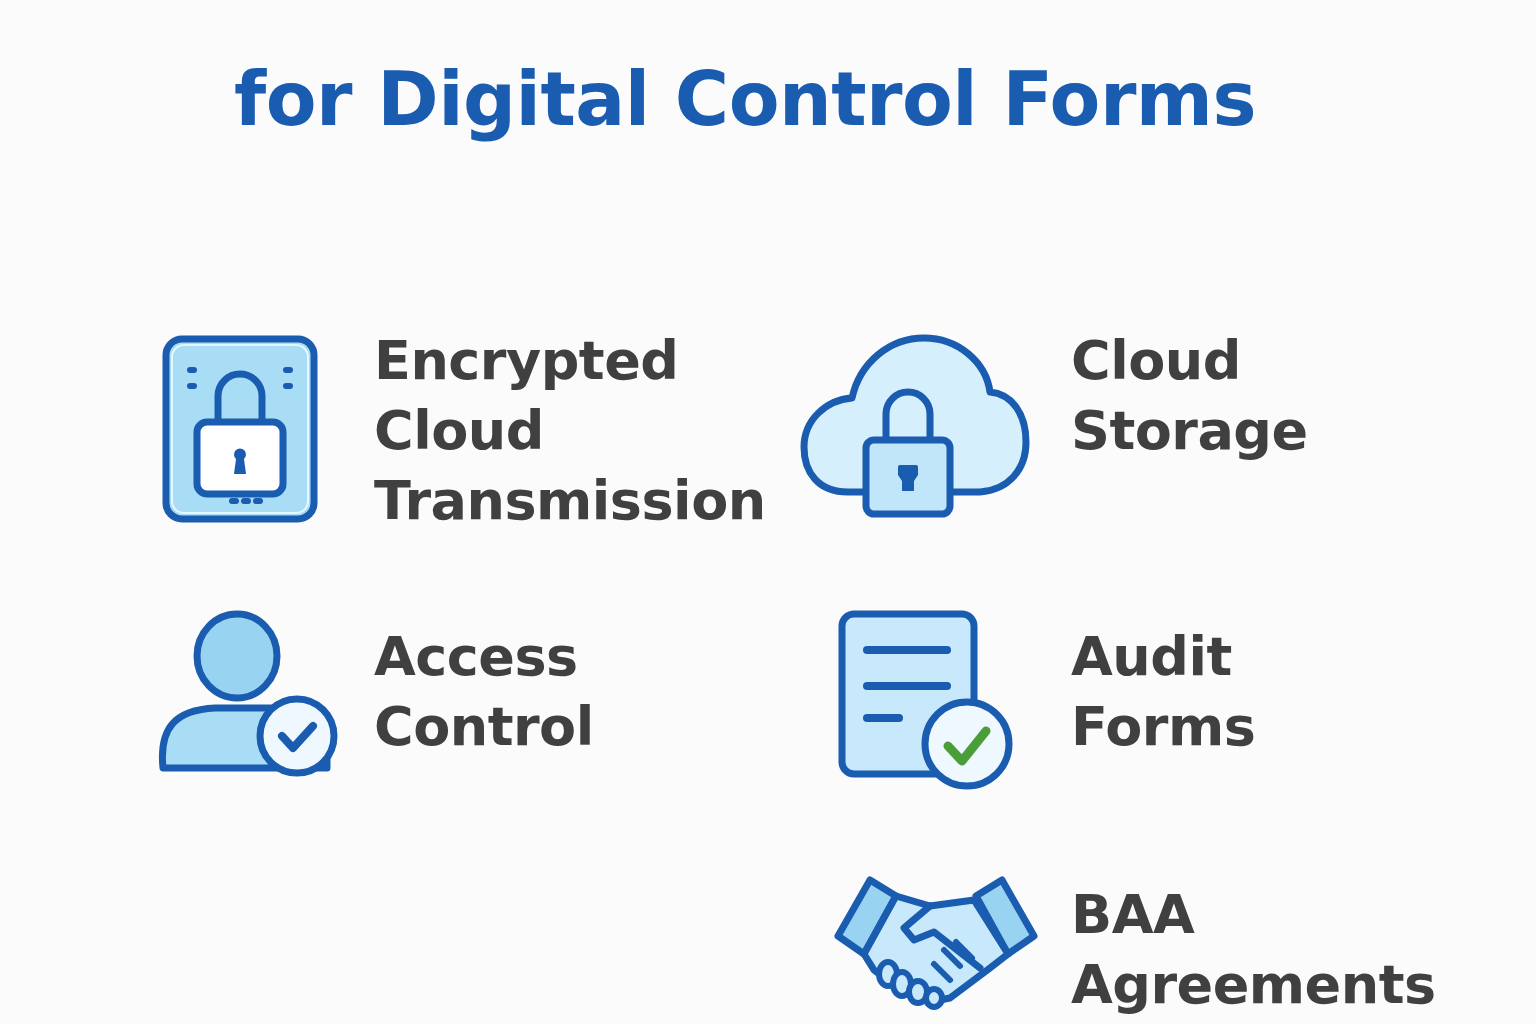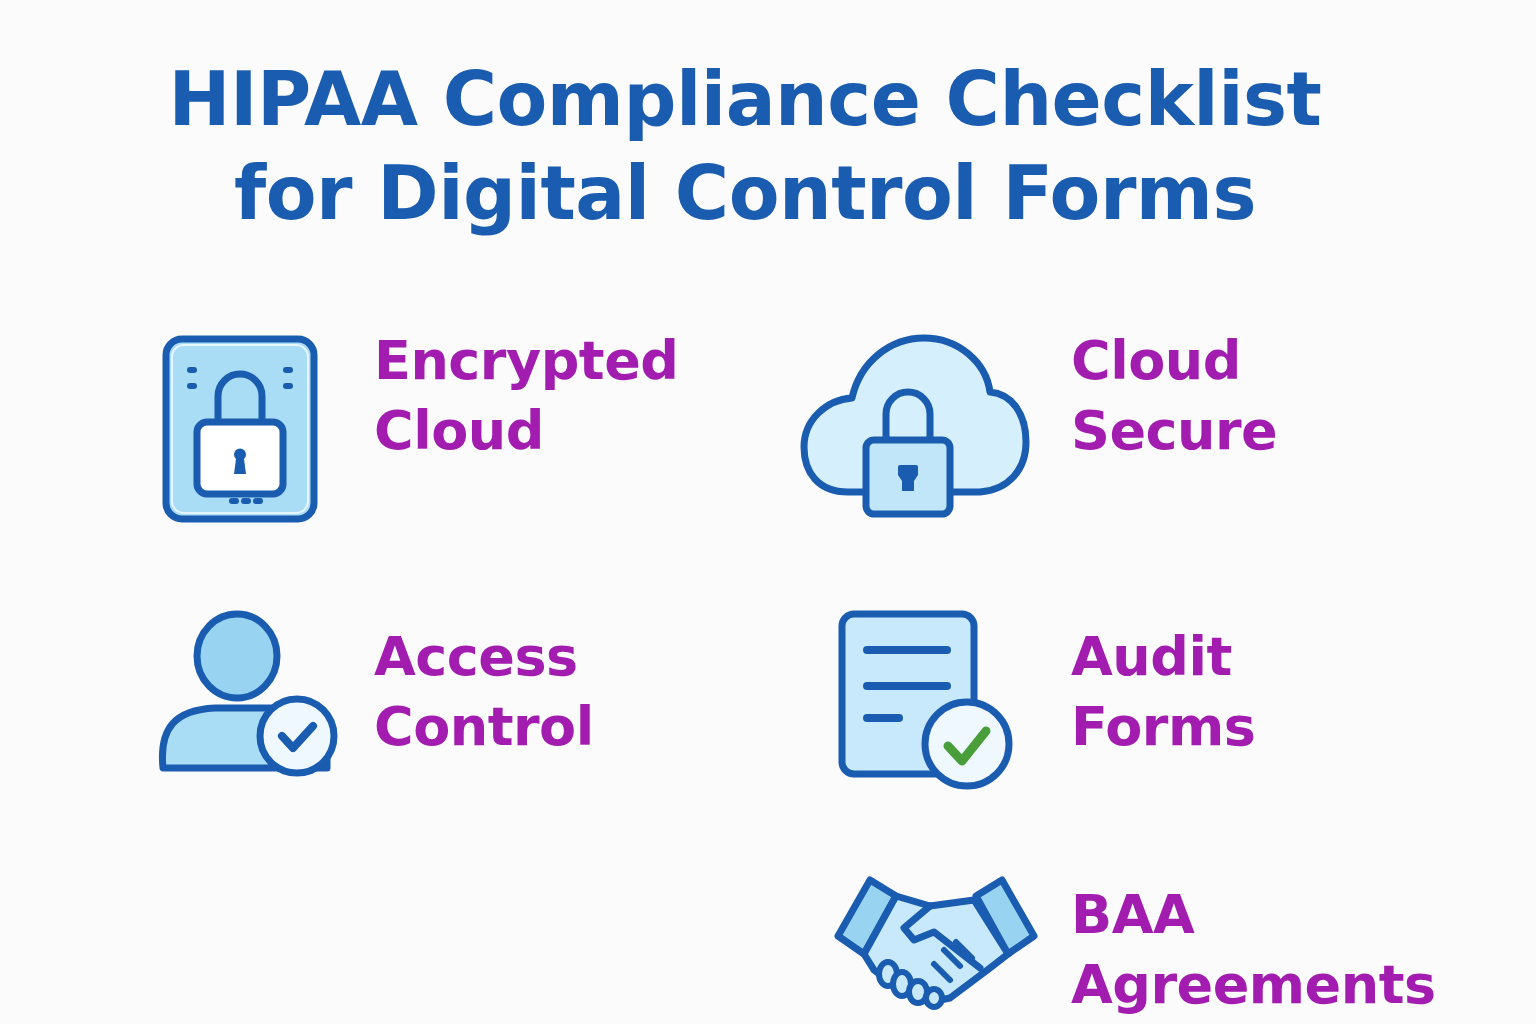--- a/index.html
+++ b/index.html
@@ -33,30 +33,29 @@
       position: absolute;
     }
     .icon {
       position: absolute;
     }
     .label {
       position: absolute;
       font-size: 54px;
       font-weight: bold;
       line-height: 70px;
-      color: #a21caf;
+      color: #404040;
       letter-spacing: -0.5px;
     }
     .label span { display: block; white-space: nowrap; }
   </style>
 </head>
 <body>
 
 <h1 class="title">
-  <span class="line">HIPAA Compliance Checklist</span>
   <span class="line">for Digital Control Forms</span>
 </h1>
 
 <div class="item">
   <svg class="icon" style="left:160px; top:334px;" width="160" height="190" viewBox="0 0 160 190">
     <rect x="6" y="5" width="148" height="180" rx="16" fill="#a9dcf5" stroke="#1a5cb0" stroke-width="7"></rect>
     <rect x="12" y="11" width="136" height="168" rx="12" fill="none" stroke="#e6f6fe" stroke-width="2"></rect>
     <rect x="27" y="33" width="10" height="6" rx="3" fill="#1a5cb0"></rect>
     <rect x="27" y="49" width="10" height="6" rx="3" fill="#1a5cb0"></rect>
     <rect x="123" y="33" width="10" height="6" rx="3" fill="#1a5cb0"></rect>
@@ -64,33 +63,34 @@
     <path d="M58 90 V62 a22 22 0 0 1 44 0 V90" fill="none" stroke="#1a5cb0" stroke-width="7"></path>
     <rect x="37" y="88" width="86" height="72" rx="10" fill="#ffffff" stroke="#1a5cb0" stroke-width="7"></rect>
     <path d="M76 125 a6 6 0 1 1 8 0 l2 15 h-12 z" fill="#1a5cb0"></path>
     <rect x="69" y="164" width="10" height="6" rx="3" fill="#1a5cb0"></rect>
     <rect x="81" y="164" width="10" height="6" rx="3" fill="#1a5cb0"></rect>
     <rect x="93" y="164" width="10" height="6" rx="3" fill="#1a5cb0"></rect>
   </svg>
   <div class="label" style="left:374px; top:326px;">
     <span>Encrypted</span>
     <span>Cloud</span>
+    <span>Transmission</span>
   </div>
 </div>
 
 <div class="item">
   <svg class="icon" style="left:798px; top:332px;" width="235" height="190" viewBox="0 0 235 190">
     <path d="M50 160 C20 160 6 140 6 115 C6 88 28 68 54 66 C62 30 92 6 126 6 C160 6 188 30 192 60 C214 62 228 82 228 110 C228 138 210 158 182 160 Z" fill="#d6effc" stroke="#1a5cb0" stroke-width="7" stroke-linejoin="round"></path>
     <path d="M88 110 V82 a22 22 0 0 1 44 0 V110" fill="none" stroke="#1a5cb0" stroke-width="7"></path>
     <rect x="68" y="108" width="84" height="74" rx="8" fill="#c2e6f9" stroke="#1a5cb0" stroke-width="7"></rect>
     <path d="M102 133 h16 a2 2 0 0 1 2 2 v8 l-4 6 v10 h-12 v-10 l-4 -6 v-8 a2 2 0 0 1 2 -2 z" fill="#1a5cb0"></path>
   </svg>
   <div class="label" style="left:1071px; top:326px;">
     <span>Cloud</span>
-    <span>Secure</span>
+    <span>Storage</span>
   </div>
 </div>
 
 <div class="item">
   <svg class="icon" style="left:155px; top:608px;" width="185" height="172" viewBox="0 0 185 172">
     <path d="M8 160 C4 120 20 102 60 100 H120 C150 102 165 112 172 130 L172 160 Z" fill="#a9dcf5" stroke="#1a5cb0" stroke-width="7" stroke-linejoin="round"></path>
     <ellipse cx="82" cy="48" rx="40" ry="42" fill="#98d3f1" stroke="#1a5cb0" stroke-width="7"></ellipse>
     <circle cx="142" cy="128" r="37" fill="#eef8fe" stroke="#1a5cb0" stroke-width="7"></circle>
     <path d="M127 128 l11 12 l20 -22" fill="none" stroke="#1a5cb0" stroke-width="8" stroke-linecap="round" stroke-linejoin="round"></path>
   </svg>

